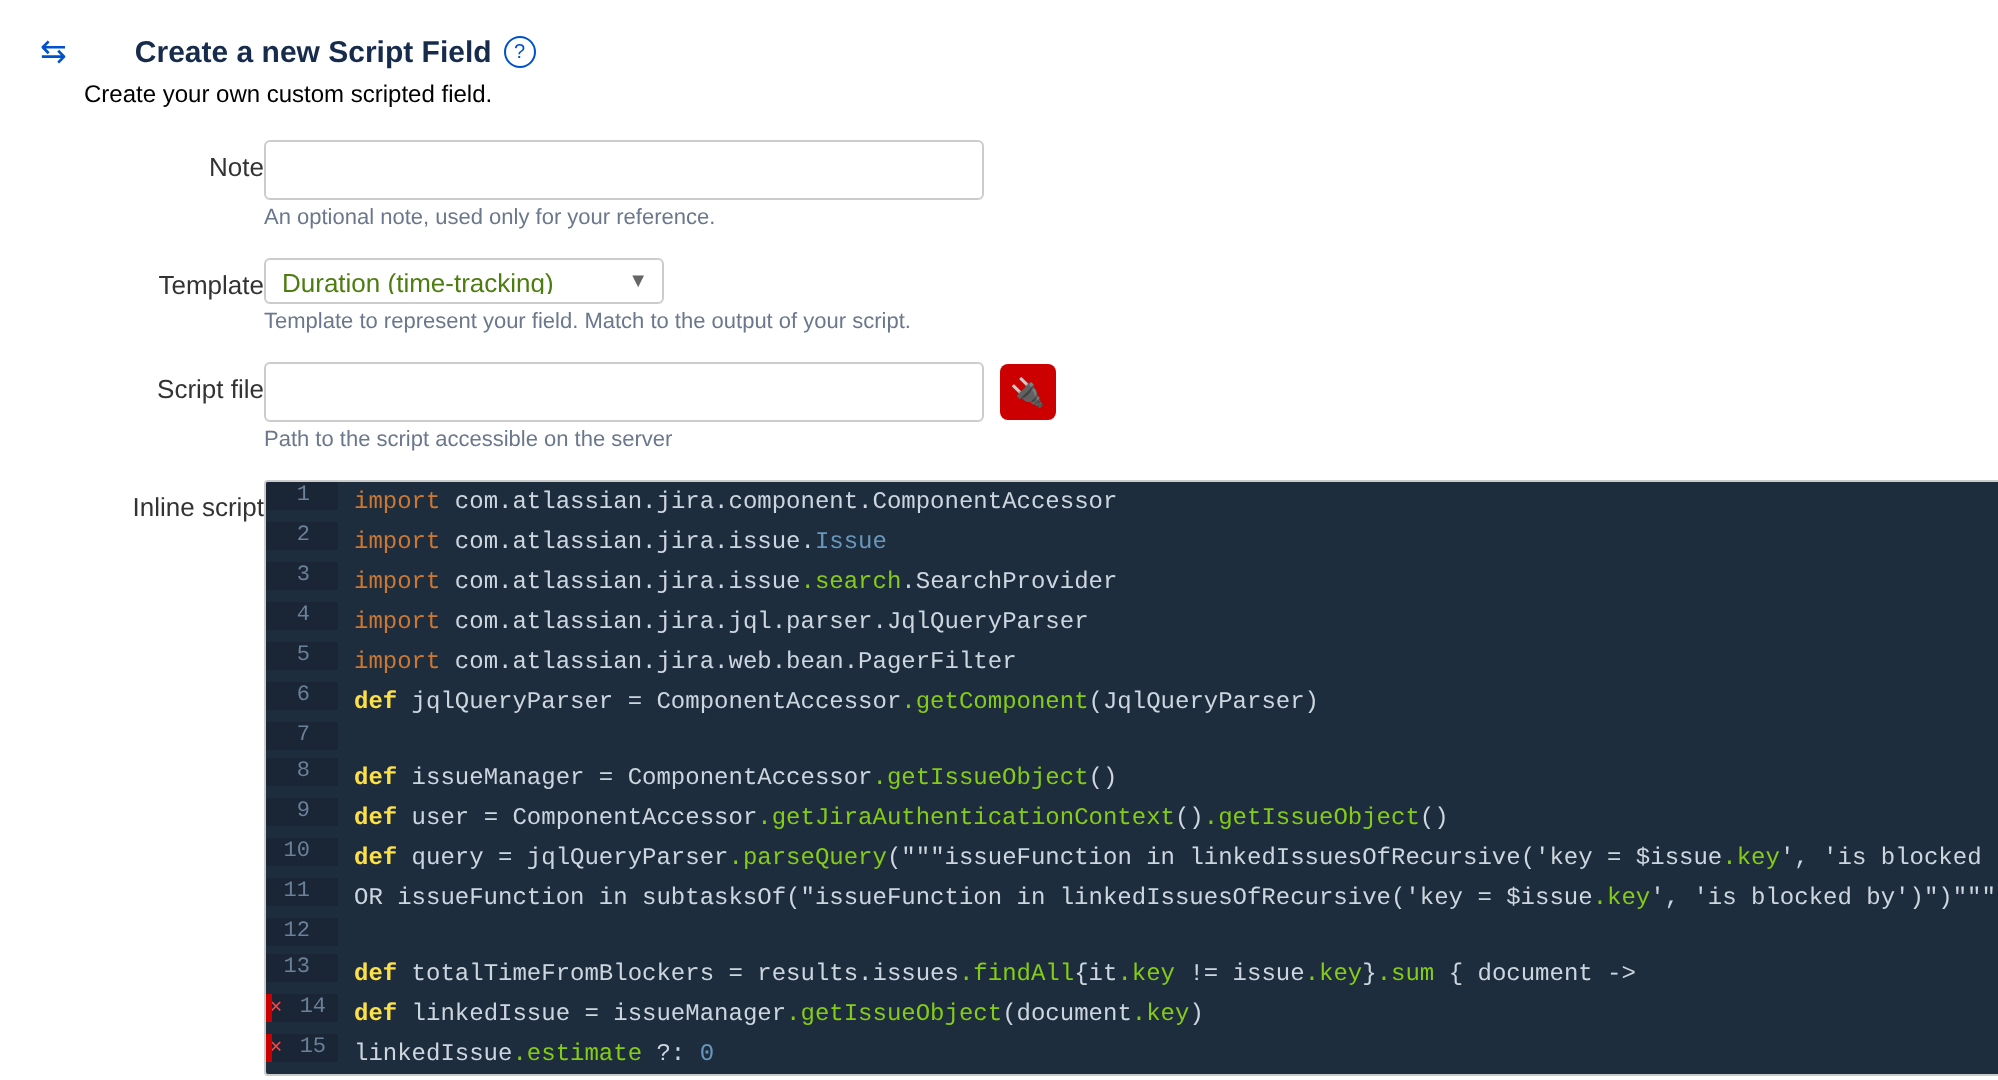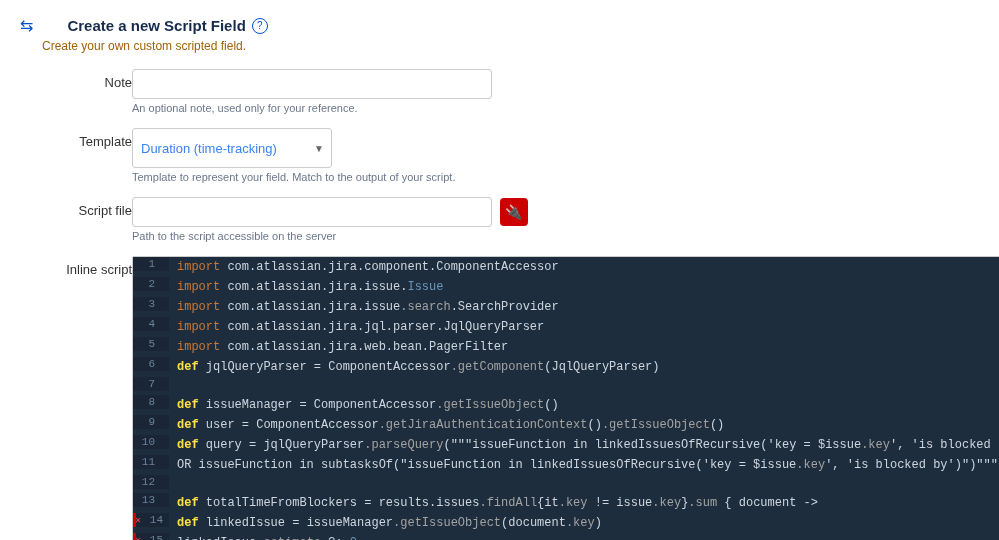--- a/index.html
+++ b/index.html
@@ -38,21 +38,21 @@
       width: 16px;
       height: 16px;
       border-radius: 50%;
       border: 1px solid #0052cc;
       color: #0052cc;
       font-size: 10px;
       cursor: pointer;
     }
     .page-subtitle {
       font-size: 12px;
-      color: #a16207;
+      color: #000000;
       margin-left: 22px;
       margin-bottom: 16px;
     }
     .form-section {
       margin-left: 22px;
     }
     .form-row {
       display: flex;
       align-items: flex-start;
       margin-bottom: 14px;
@@ -84,26 +84,26 @@
     .form-hint {
       font-size: 11px;
       color: #6b778c;
     }
     .select-wrapper {
       position: relative;
       width: 200px;
     }
     .form-select {
       width: 100%;
-      height: 40px;
+      height: 23px;
       border: 1px solid #ccc;
       border-radius: 3px;
       padding: 4px 28px 4px 8px;
       font-size: 13px;
-      color: #3b82f6;
+      color: #4d7c0f;
       background: #fff;
       appearance: none;
       cursor: pointer;
     }
     .select-arrow {
       position: absolute;
       right: 8px;
       top: 50%;
       transform: translateY(-50%);
       pointer-events: none;
@@ -190,21 +190,21 @@
       padding: 1px 8px;
       color: #cdd6df;
       white-space: pre;
       font-family: 'Courier New', monospace;
       font-size: 12px;
       line-height: 18px;
     }
     .kw-import { color: #cc7832; font-family: Liberation Mono, monospace; }
     .kw-def { color: #fde047; font-weight: bold; }
     .cls-name { color: #6897bb; }
-    .fn-name { color: #a3a3a3; }
+    .fn-name { color: #84cc16; }
     .num-val { color: #6897bb; }
   </style>
 </head>
 <body>
 
 <div class="page-container">
 
   <div class="page-header">
     <span class="back-arrow">⇆</span>
     <span class="page-title">Create a new Script Field</span>

